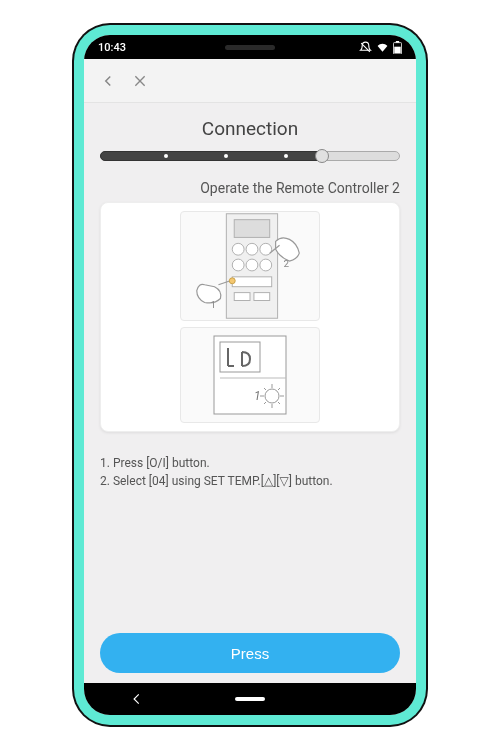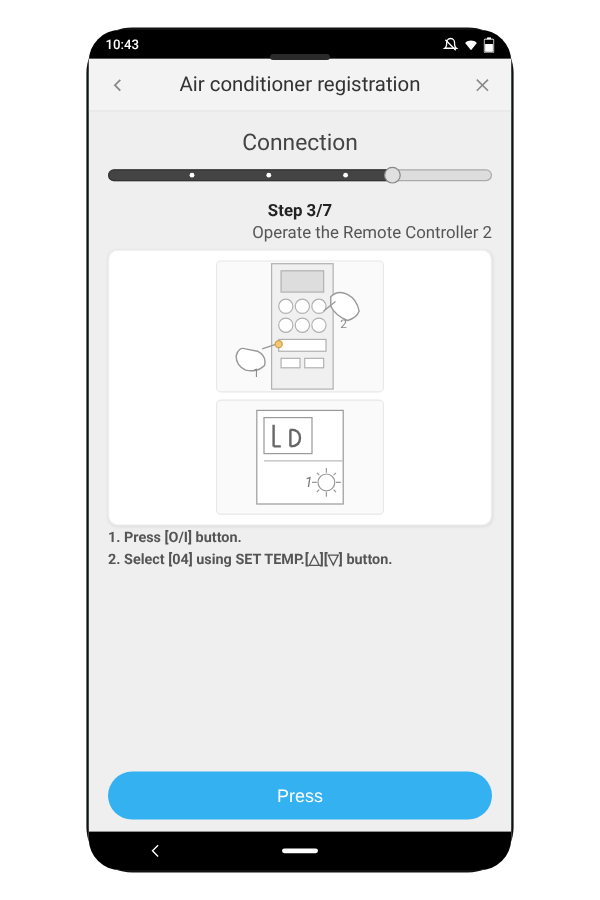--- a/index.html
+++ b/index.html
@@ -4,22 +4,23 @@
 <style>
   * { box-sizing: border-box; margin: 0; padding: 0; }
   body {
     width: 500px; height: 750px;
     background: #fff;
     display: flex; align-items: center; justify-content: center;
     font-family: -apple-system, Roboto, "Helvetica Neue", Arial, sans-serif;
   }
   .phone {
     width: 352px; height: 700px;
-    background: #0f766e;
+    background: #5eead4;
     border-radius: 36px;
+    padding: 10px;
     position: relative;
     box-shadow: 0 0 0 2px #111;
   }
   .speaker {
     position: absolute; top: 20px; left: 50%; transform: translateX(-50%);
     width: 50px; height: 5px; background: #2a2a2a; border-radius: 3px;
   }
   .screen {
     width: 100%; height: 100%;
     background: #f0eff0;
@@ -55,21 +56,21 @@
           width: 14px; height: 14px; background: #e0e0e0; border: 1px solid #888; border-radius: 50%; }
   .step-head { text-align: center; margin-bottom: 6px; }
   .step-label { font-weight: 700; font-size: 14px; color: #222; }
   .step-sub { font-size: 14px; color: #555; margin-top: 2px; text-align: right; }
   .card { background: #fff; border-radius: 8px; padding: 8px;
           box-shadow: 0 1px 3px rgba(0,0,0,0.08); border: 1px solid #eee;
           display: flex; flex-direction: column; align-items: center; gap: 6px; }
   .illus { width: 140px; background: #fafafa; border: 1px solid #e8e8e8; border-radius: 4px;
            display: flex; align-items: center; justify-content: center; }
   .illus svg { display: block; }
-  .instructions { margin-top: 1px; font-size: 12px; color: #555; line-height: 1.5; font-weight: bold; }
+  .instructions { margin-top: 22px; font-size: 12px; color: #555; line-height: 1.5; }
   .spacer { flex: 1; }
   .next-btn { background: #33b1f0; color: #fff; border: none; border-radius: 22px;
               height: 40px; font-size: 15px; width: 100%; cursor: pointer; }
   .navbar { height: 32px; background: #000; display: flex; align-items: center; justify-content: space-around; }
   .navbar svg { display: block; }
 </style>
 </head>
 <body>
 
 <div class="phone">
@@ -93,21 +94,20 @@
         </svg>
       </div>
     </div>
 
     <div class="appbar">
       <div class="icon-btn">
         <svg width="18" height="18" viewBox="0 0 24 24" fill="none" stroke="#888" stroke-width="2">
             <polyline points="15 18 9 12 15 6"></polyline>
           </svg>
       </div>
-      <div class="title">Air conditioner registration</div>
       <div class="icon-btn">
         <svg width="16" height="16" viewBox="0 0 24 24" fill="none" stroke="#888" stroke-width="2">
             <line x1="5" y1="5" x2="19" y2="19"></line>
             <line x1="19" y1="5" x2="5" y2="19"></line>
           </svg>
       </div>
     </div>
 
     <div class="content">
       <div class="section-title">Connection</div>
@@ -115,21 +115,20 @@
       <div class="progress">
         <div class="track"></div>
         <div class="fill" style="width:74%"></div>
         <div class="dot" style="left:22%"></div>
         <div class="dot" style="left:42%"></div>
         <div class="dot" style="left:62%"></div>
         <div class="knob" style="left:74%"></div>
       </div>
 
       <div class="step-head">
-        <div class="step-label">Step 3/7</div>
         <div class="step-sub">Operate the Remote Controller 2</div>
       </div>
 
       <div class="card">
         <div class="illus" style="height:110px">
           <svg width="140" height="110" viewBox="0 0 140 110">
             <rect x="46" y="2" width="52" height="106" fill="#f0f0f0" stroke="#b0b0b0"></rect>
             <rect x="54" y="8" width="36" height="18" fill="#ddd" stroke="#b0b0b0"></rect>
             <circle cx="58" cy="38" r="6" fill="#fff" stroke="#b0b0b0"></circle>
             <circle cx="72" cy="38" r="6" fill="#fff" stroke="#b0b0b0"></circle>

